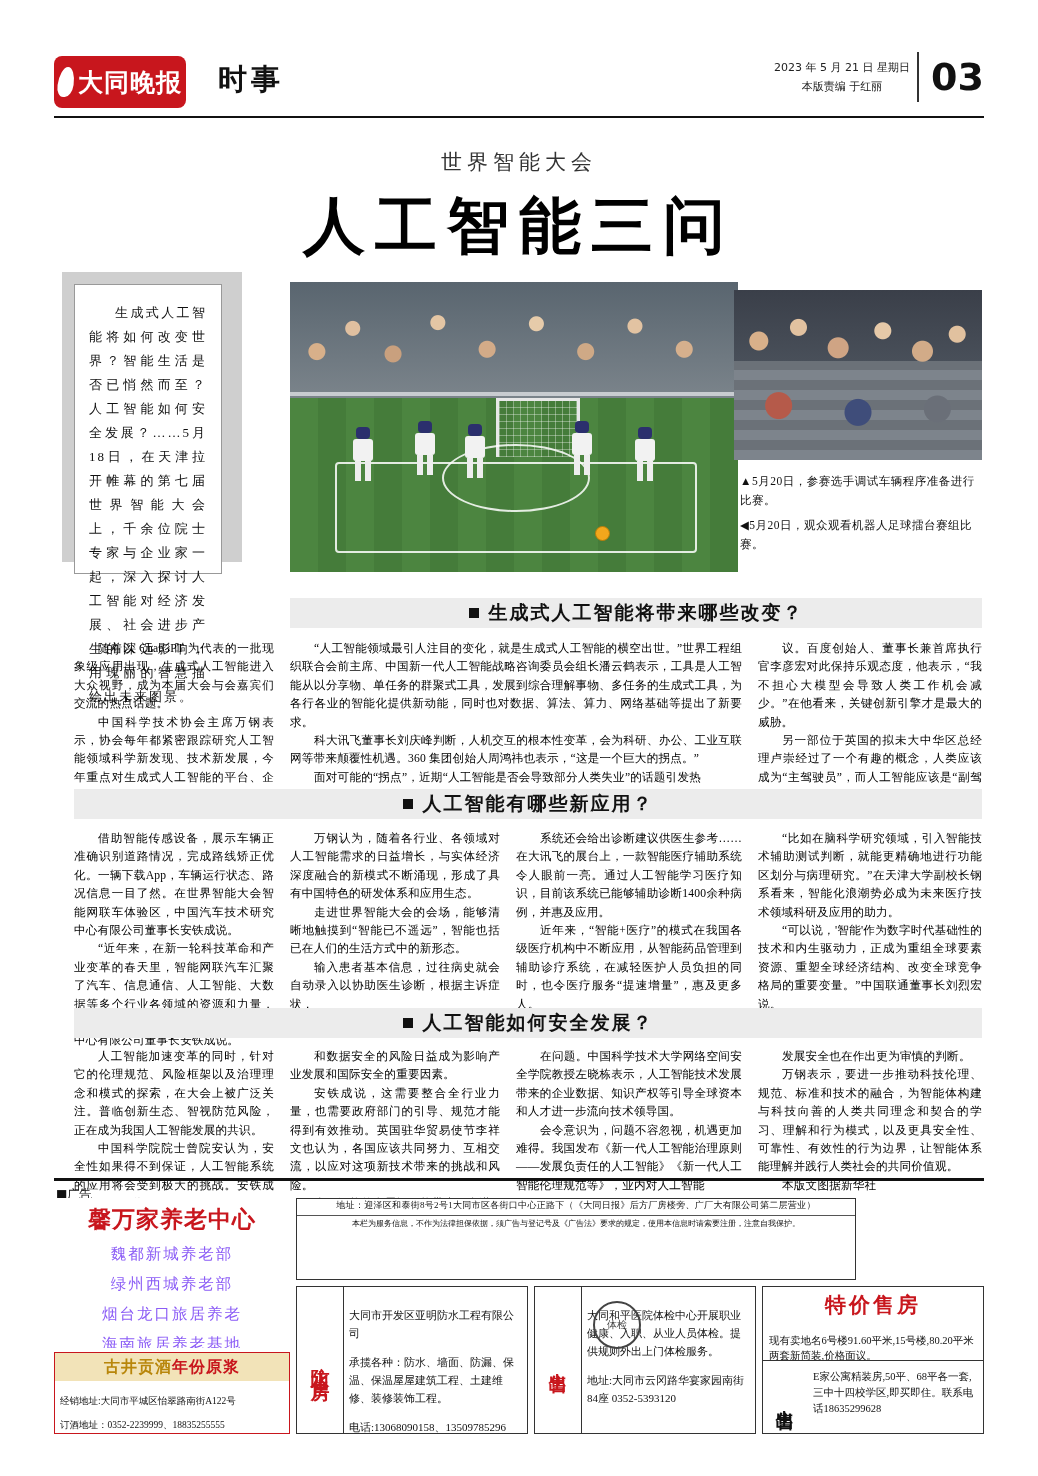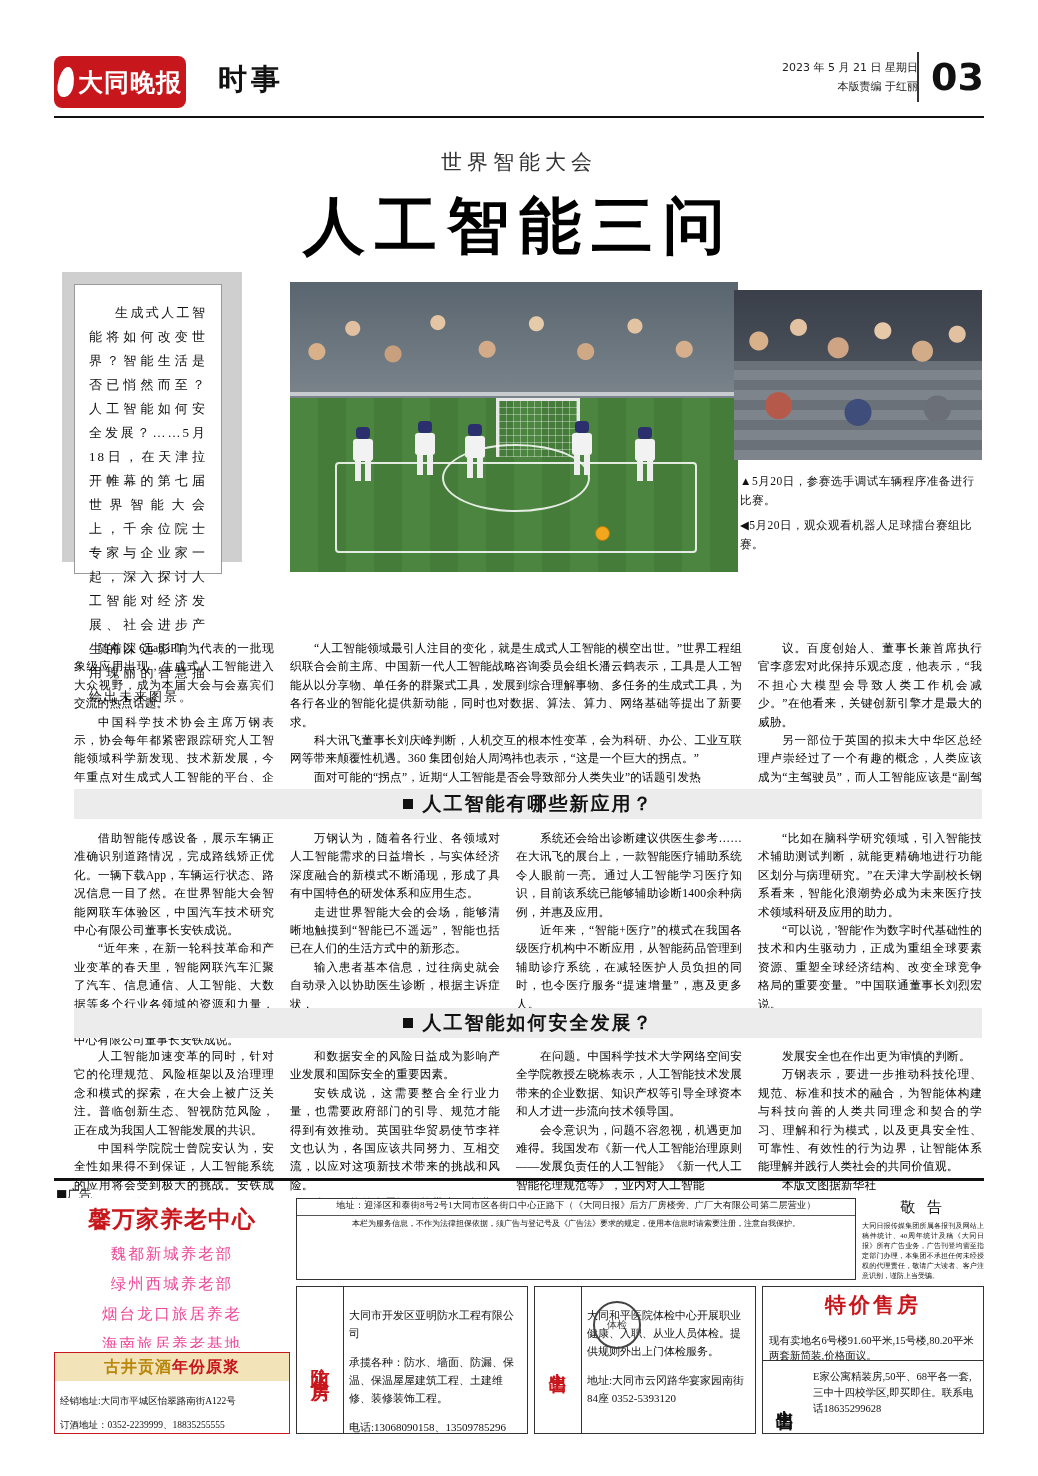--- a/index.html
+++ b/index.html
@@ -59,23 +59,23 @@
     position: absolute;
     left: 164px;
     top: 4px;
     font-size: 29px;
     font-weight: bold;
     letter-spacing: 4px;
     font-family: "DejaVu Sans", sans-serif;
   }
   .date-block {
     position: absolute;
-    right: 66px;
+    right: 74px;
     top: 2px;
-    text-align: right;
+    text-align: center;
     font-size: 11px;
     line-height: 19px;
     color: #222;
     font-family: "DejaVu Sans", sans-serif;
   }
   .page-num {
     position: absolute;
     right: 0;
     top: -4px;
     font-size: 38px;
@@ -327,21 +327,21 @@
   .ad-title-red {
     color: #c8161d;
     font-weight: bold;
     font-family: "DejaVu Sans", sans-serif;
   }
   .center { text-align: center; }
 
   
   #ad1 { left: 54px; top: 1198px; width: 236px; height: 150px; border: none; }
   #ad1 .t { font-size: 23px; letter-spacing: 1px; margin-top: 6px; }
-  #ad1 .line { font-size: 15.5px; letter-spacing: 2px; margin-top: 9px; color: #ec4899; }
+  #ad1 .line { font-size: 15.5px; letter-spacing: 2px; margin-top: 9px; color: #8b5cf6; }
 
   #ad1b { left: 54px; top: 1352px; width: 236px; height: 82px; border: 1px solid #c8161d; }
   #ad1b .band {
     height: 28px; background: #f2e3b8; display: flex; align-items: center;
     justify-content: center; 
   }
   #ad1b .band .a { color: #b8860b; font-weight: bold; font-size: 16px; letter-spacing: 1px;}
   #ad1b .band .b { color: #c8161d; font-weight: bold; font-size: 16px; letter-spacing: 1px;}
   #ad1b .small { font-size: 9.5px; line-height: 15px; padding: 3px 5px 0; }
 
@@ -467,20 +467,24 @@
   </div>
 
   <div class="photo-side">
     <div class="desks"></div>
     <div class="ppl"></div>
   </div>
 
   <div class="caption c1">▲5月20日，参赛选手调试车辆程序准备进行比赛。</div>
   <div class="caption c2">◀5月20日，观众观看机器人足球擂台赛组比赛。</div>
 
+  <div class="sec-head" id="sec1">
+    <span class="mark"></span>
+    <span class="txt">生成式人工智能将带来哪些改变？</span>
+  </div>
 
   <div class="col" style="left:74px;  top:640px; width:200px;">
       <p>随着以 ChatGPT 为代表的一批现象级应用出现，生成式人工智能进入大众视野，成为本届大会与会嘉宾们交流的热点话题。</p>
       <p>中国科学技术协会主席万钢表示，协会每年都紧密跟踪研究人工智能领域科学新发现、技术新发展，今年重点对生成式人工智能的平台、企业开展了深入调研。</p>
     </div>
   <div class="col" style="left:290px; top:640px; width:452px;">
       <p>“人工智能领域最引人注目的变化，就是生成式人工智能的横空出世。”世界工程组织联合会前主席、中国新一代人工智能战略咨询委员会组长潘云鹤表示，工具是人工智能从以分享物、单任务的群聚式工具，发展到综合理解事物、多任务的生成式工具，为各行各业的智能化提供新动能，同时也对数据、算法、算力、网络基础等提出了新要求。</p>
       <p>科大讯飞董事长刘庆峰判断，人机交互的根本性变革，会为科研、办公、工业互联网等带来颠覆性机遇。360 集团创始人周鸿祎也表示，“这是一个巨大的拐点。”</p>
       <p>面对可能的“拐点”，近期“人工智能是否会导致部分人类失业”的话题引发热</p>
     </div>
@@ -582,24 +586,20 @@
       <span class="s1">出售</span>
     </div>
     <div class="seal">体检</div>
     <div class="body">
         <p>大同和平医院体检中心开展职业健康、入职、从业人员体检。提供规则外出上门体检服务。</p>
         <p>地址:大同市云冈路华宴家园南街84座  0352-5393120</p>
         <p style="height: 6px;"></p>
       </div>
   </div>
 
-  <div class="ad" id="ad5">
-    <div class="t">敬  告</div>
-    <div class="p">大同日报传媒集团所属各报刊及网站上稿件统计、40周年统计及稿《大同日报》所有广告业务，广告刊登均需至指定部门办理，本集团不承担任何未经授权的代理责任，敬请广大读者、客户注意识别，谨防上当受骗。</div>
-  </div>
 
   <div class="ad" id="ad6">
     <div class="t">特价售房</div>
     <div class="p">
         <p>现有卖地名6号楼91.60平米,15号楼,80.20平米两套新简装,价格面议。</p>
       </div>
   </div>
 
   <div class="ad" id="ad7">
     <div class="side">

